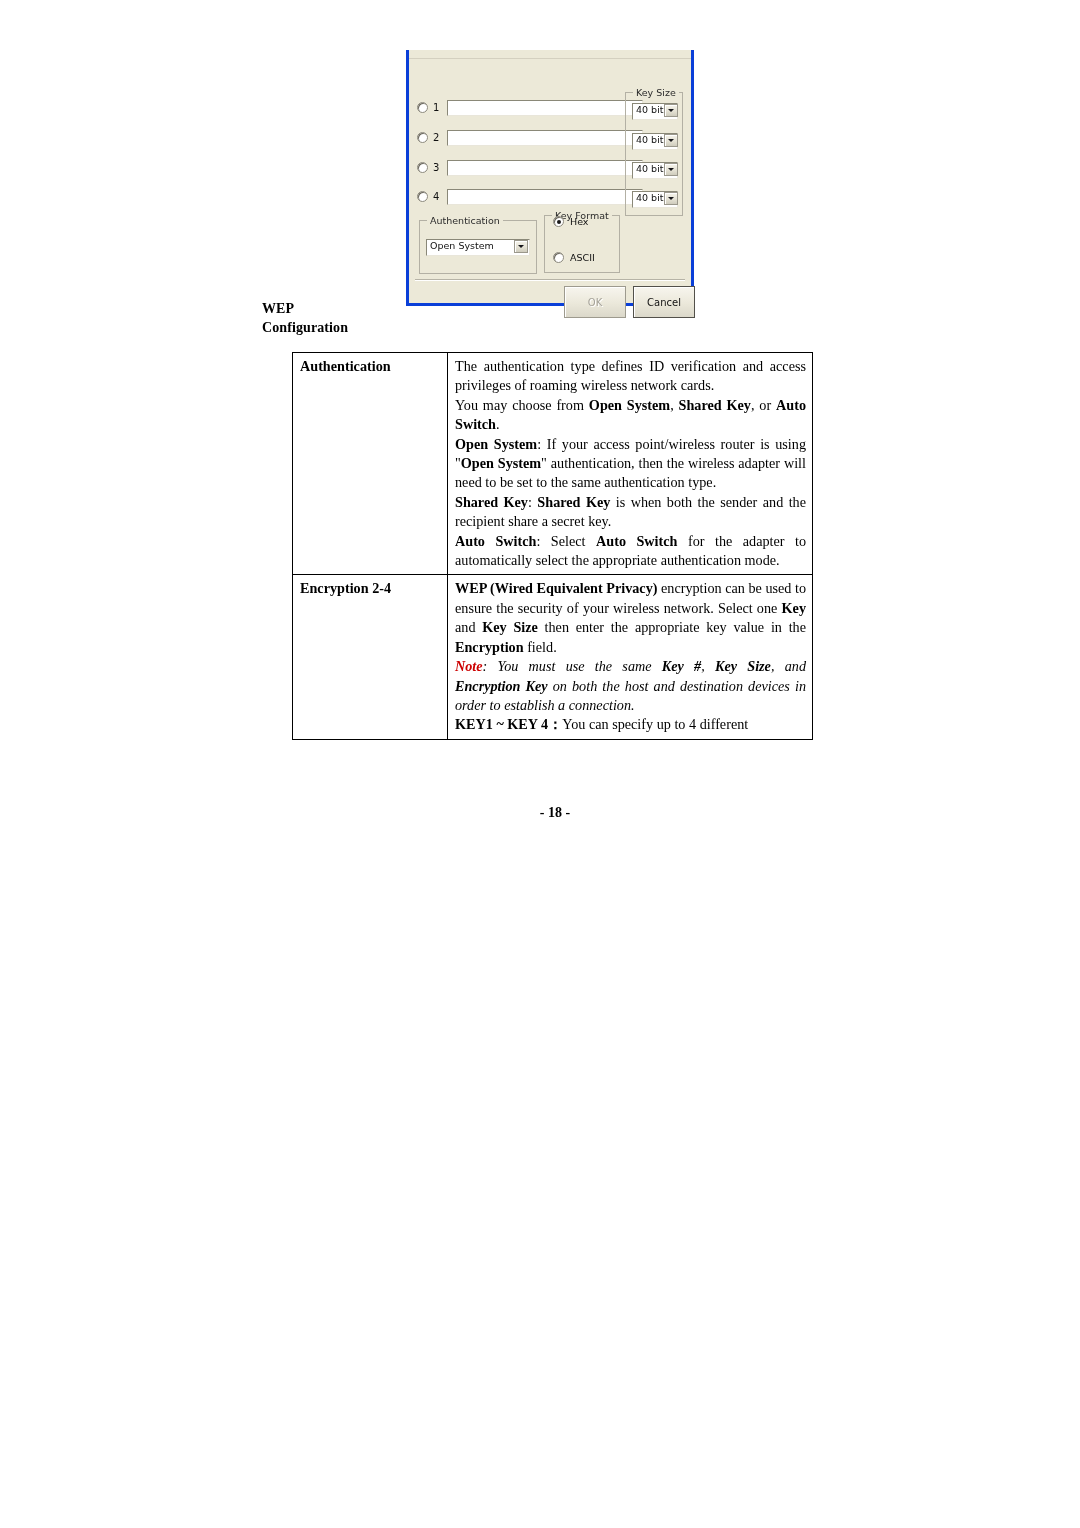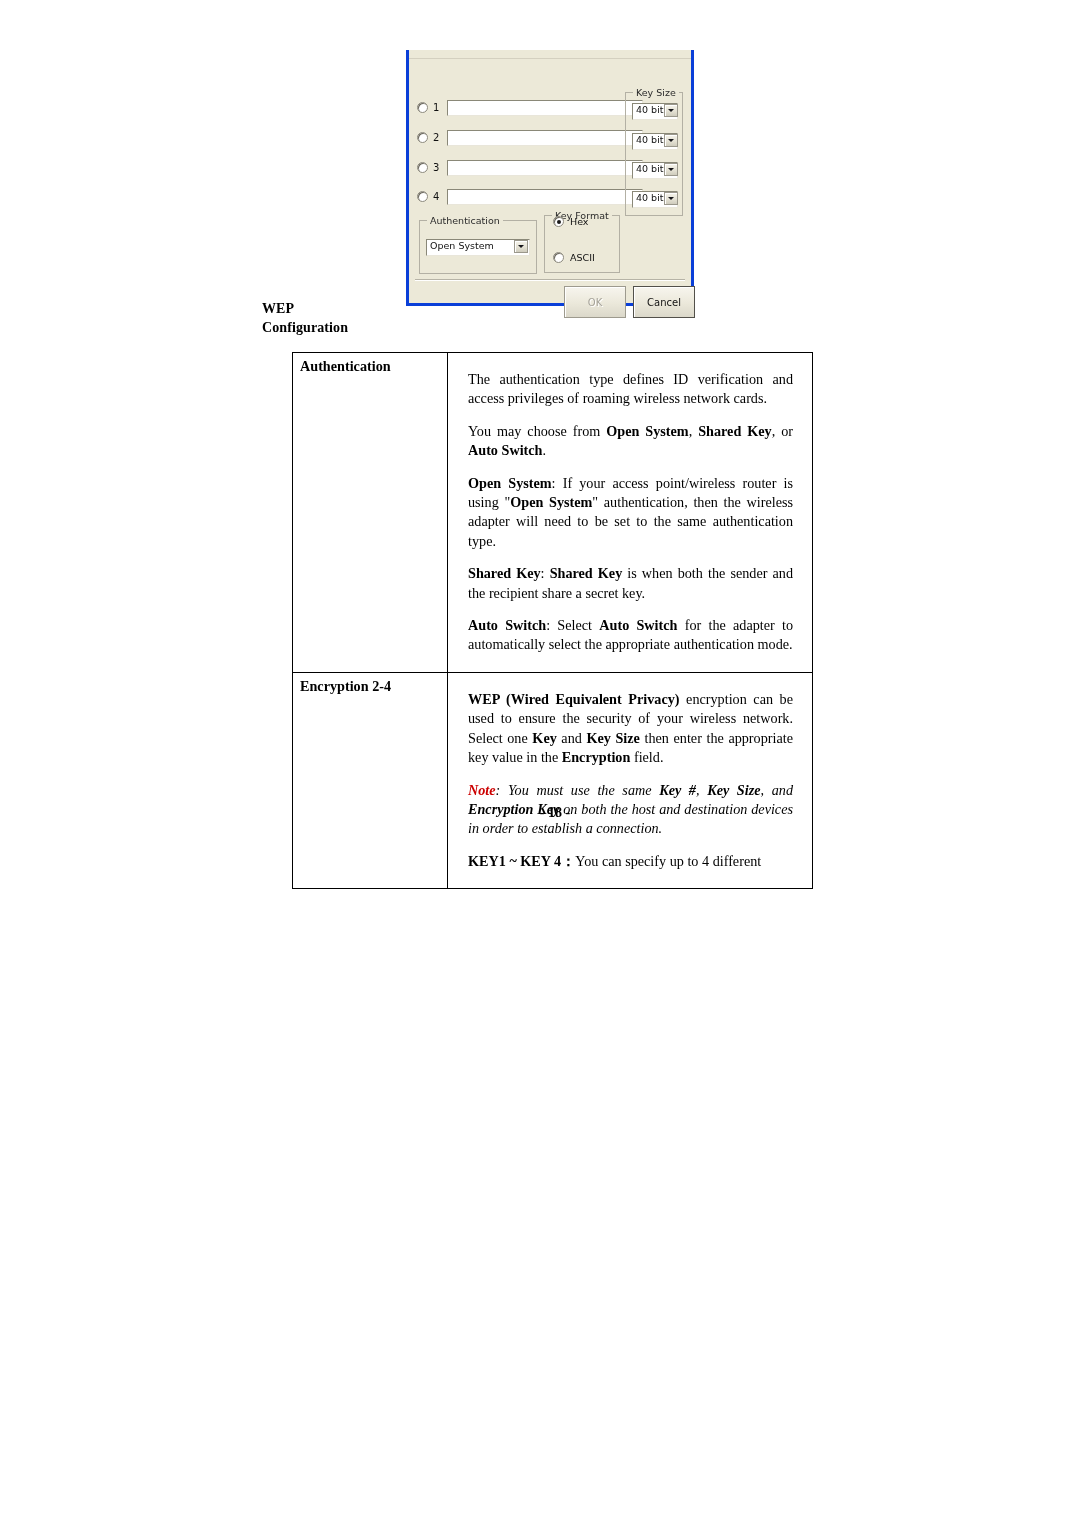--- a/index.html
+++ b/index.html
@@ -288,21 +288,21 @@
     color: #000;
   }
   td.col-label {
     width: 141px;
     font-weight: bold;
     font-size: 14px;
     padding-top: 5px;
   }
   td.col-desc { width: 351px; }
   .just { text-align: justify; text-align-last: left; }
-  .para { margin: 13px; }
+  .para { margin: 0; }
   .note-word { color: #cc0000; font-style: italic; font-weight: bold; }
   .ital { font-style: italic; }
   .bold { font-weight: bold; }
   .bold-ital { font-weight: bold; font-style: italic; }
 
   .page-number {
     position: absolute;
     left: 15px;
     top: 805px;
     width: 1080px;

